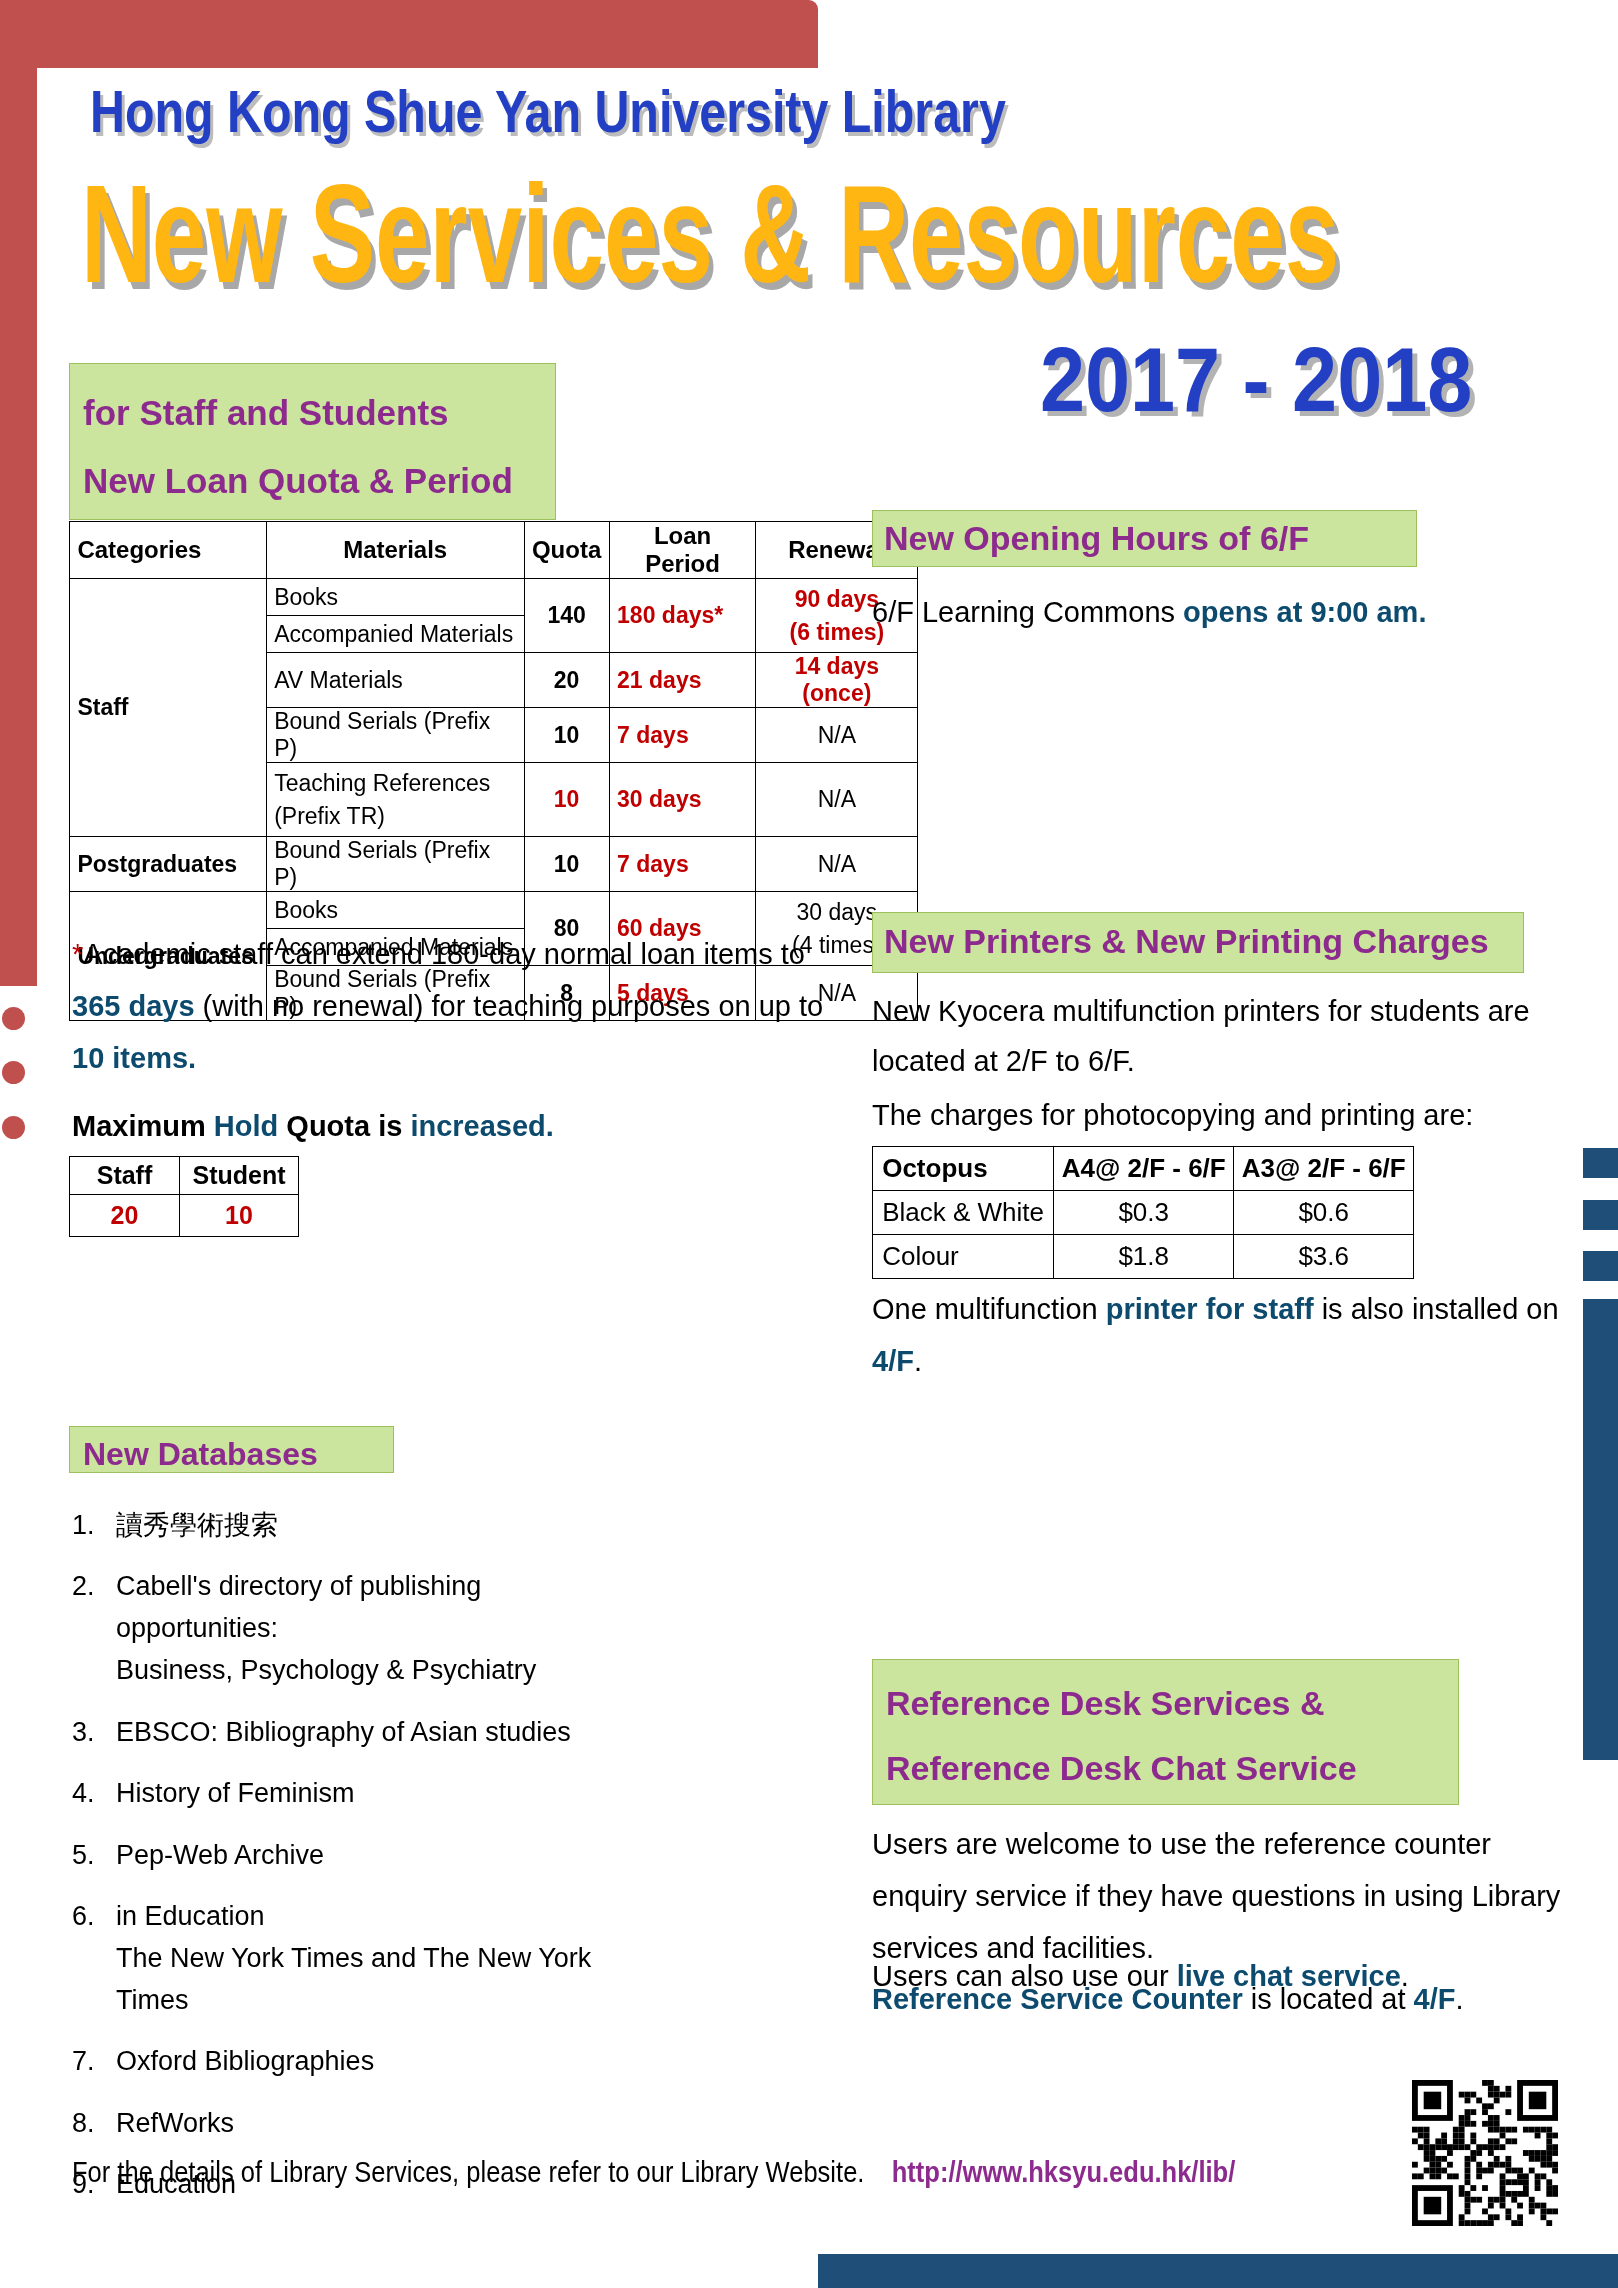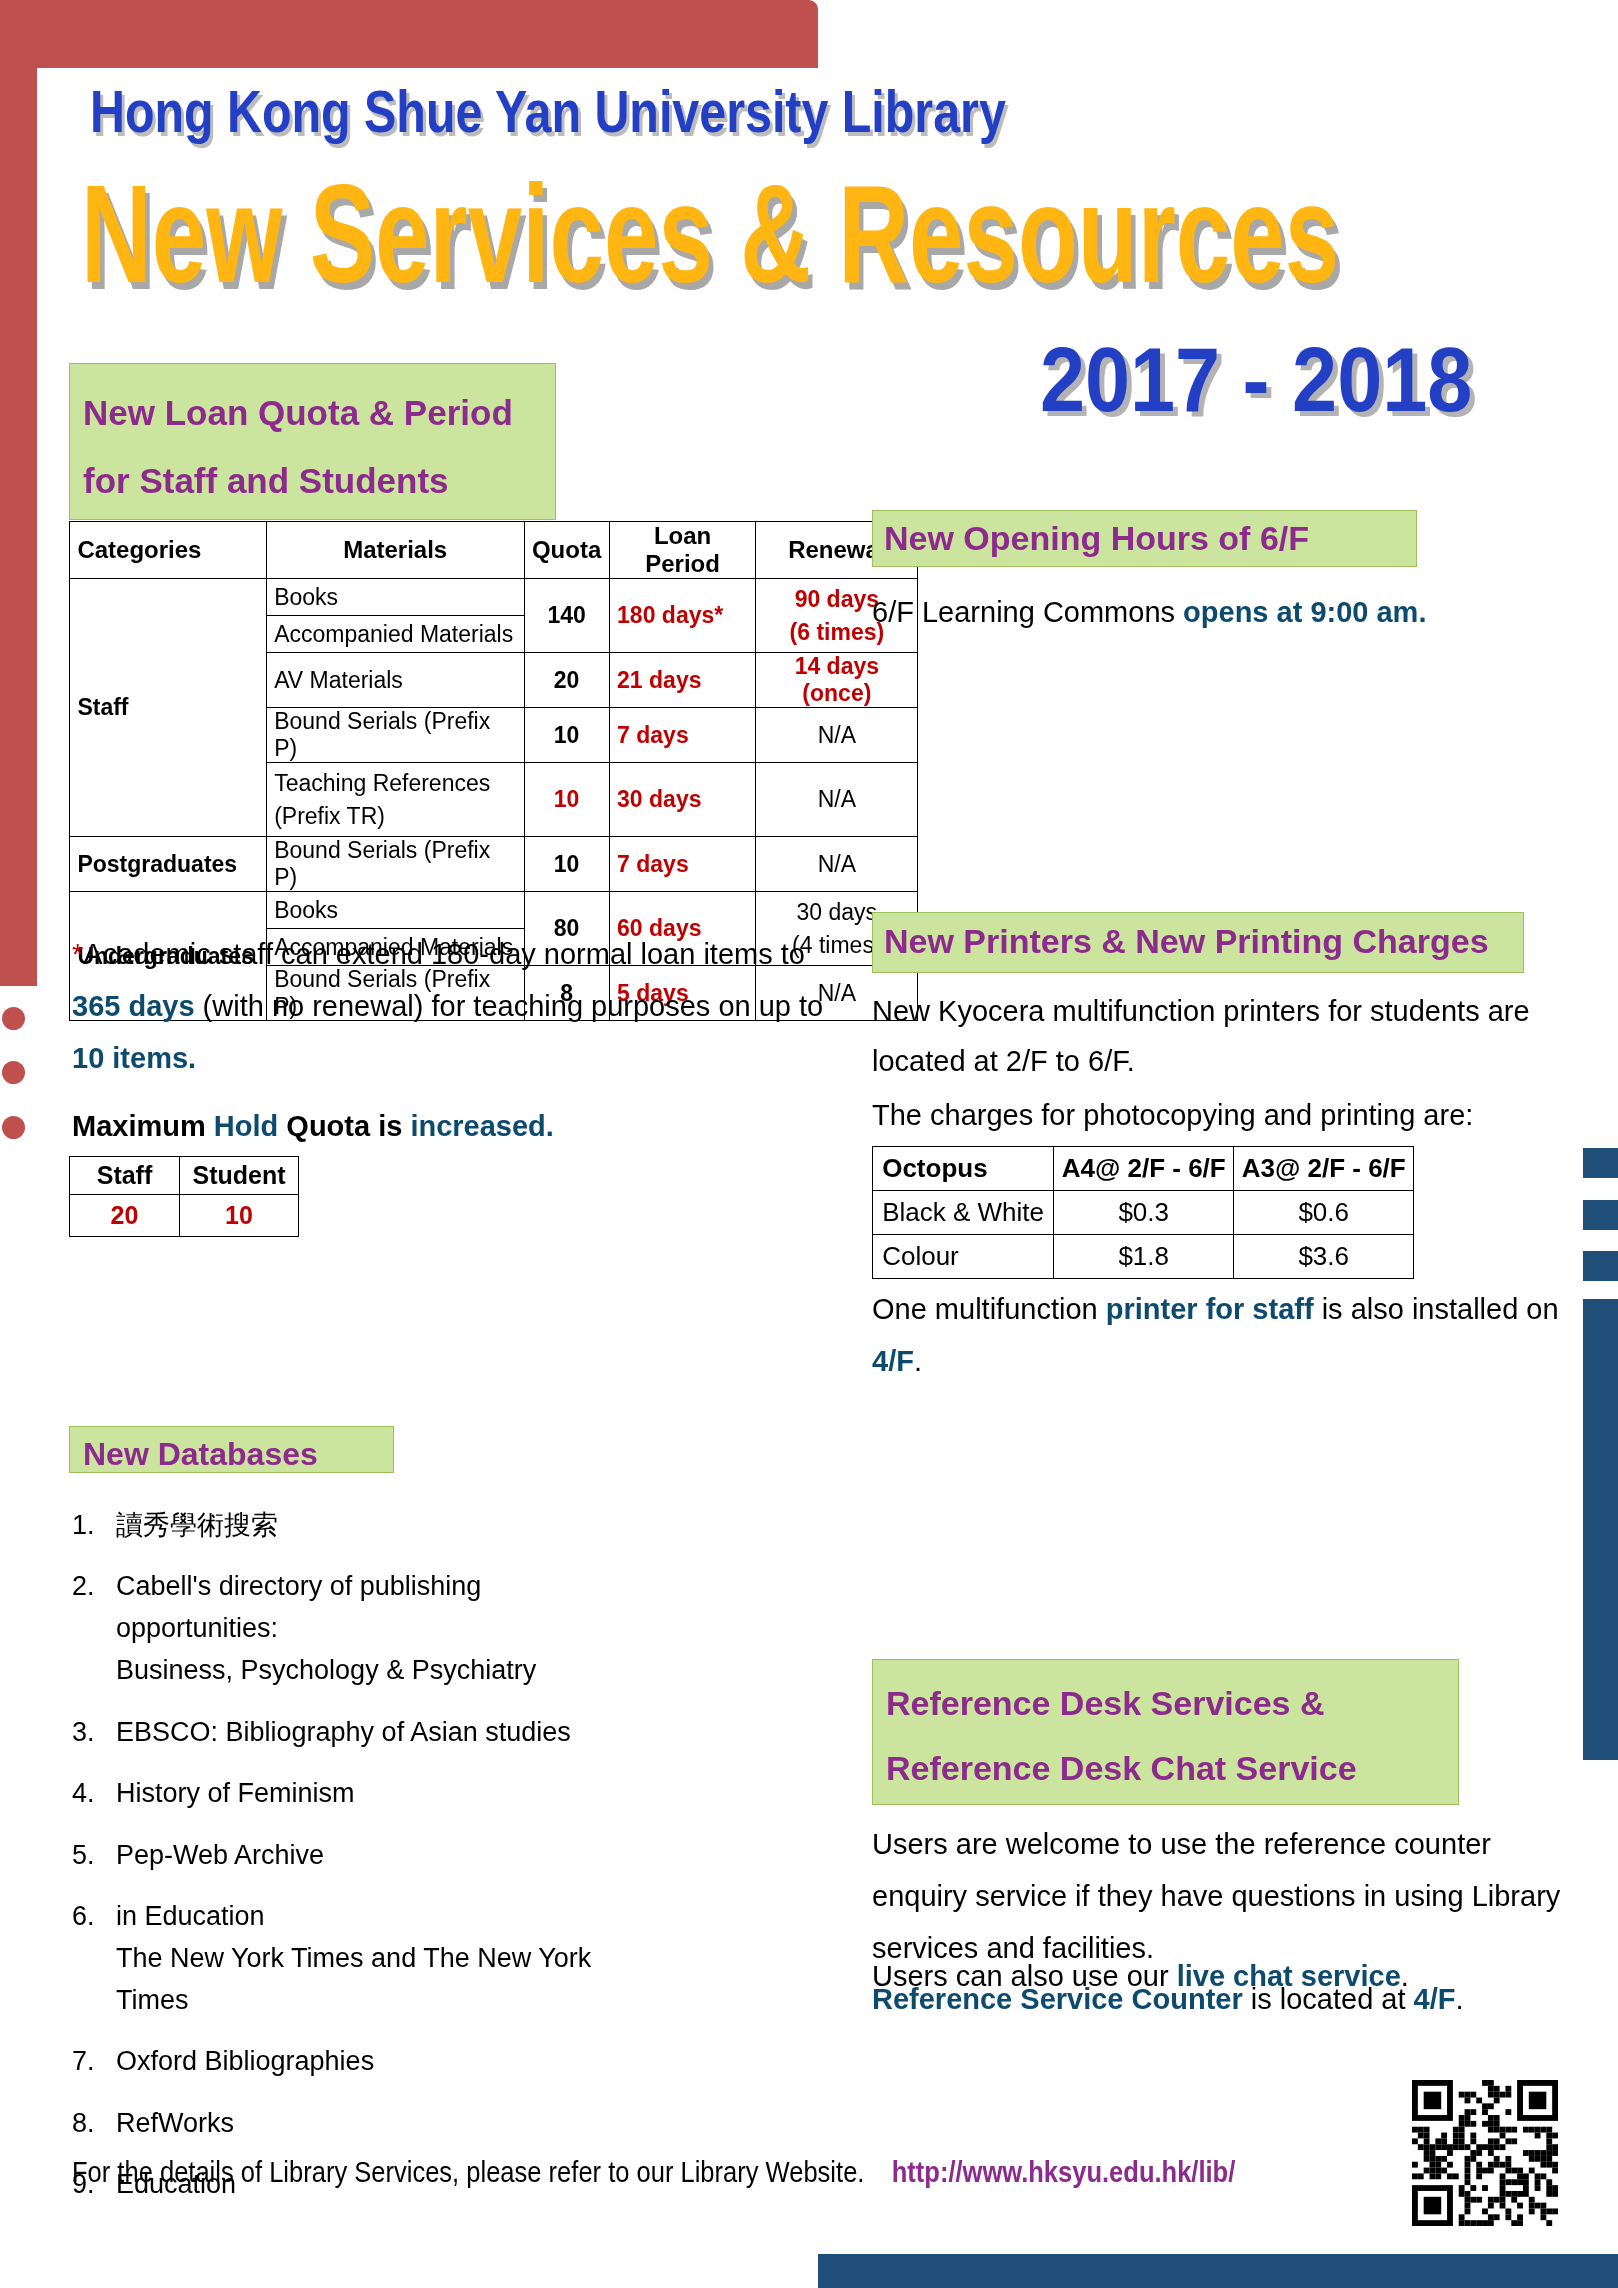--- a/index.html
+++ b/index.html
@@ -104,22 +104,22 @@
   <div class="sq sq2"></div>
   <div class="sq sq3"></div>
   <div class="side-tall"></div>
   <div class="bottom-bar"></div>
 
   <div class="univ-title">Hong Kong Shue Yan University Library</div>
   <div class="main-title">New Services &amp; Resources</div>
   <div class="years">2017 - 2018</div>
 
   <div class="gbox gbox-loan">
+    <div>for Staff and Students</div>
     <div>New Loan Quota &amp; Period</div>
-    <div>for Staff and Students</div>
   </div>
 
   <table class="loan-table">
     <tbody>
         <tr>
       <th class="cat">Categories</th>
       <th class="mat" style="font-weight:bold;text-align:center;">Materials</th>
       <th class="qt">Quota</th>
       <th class="lp" style="color:#000;">Loan Period</th>
       <th class="rn" style="font-weight:bold;">Renewal</th>

